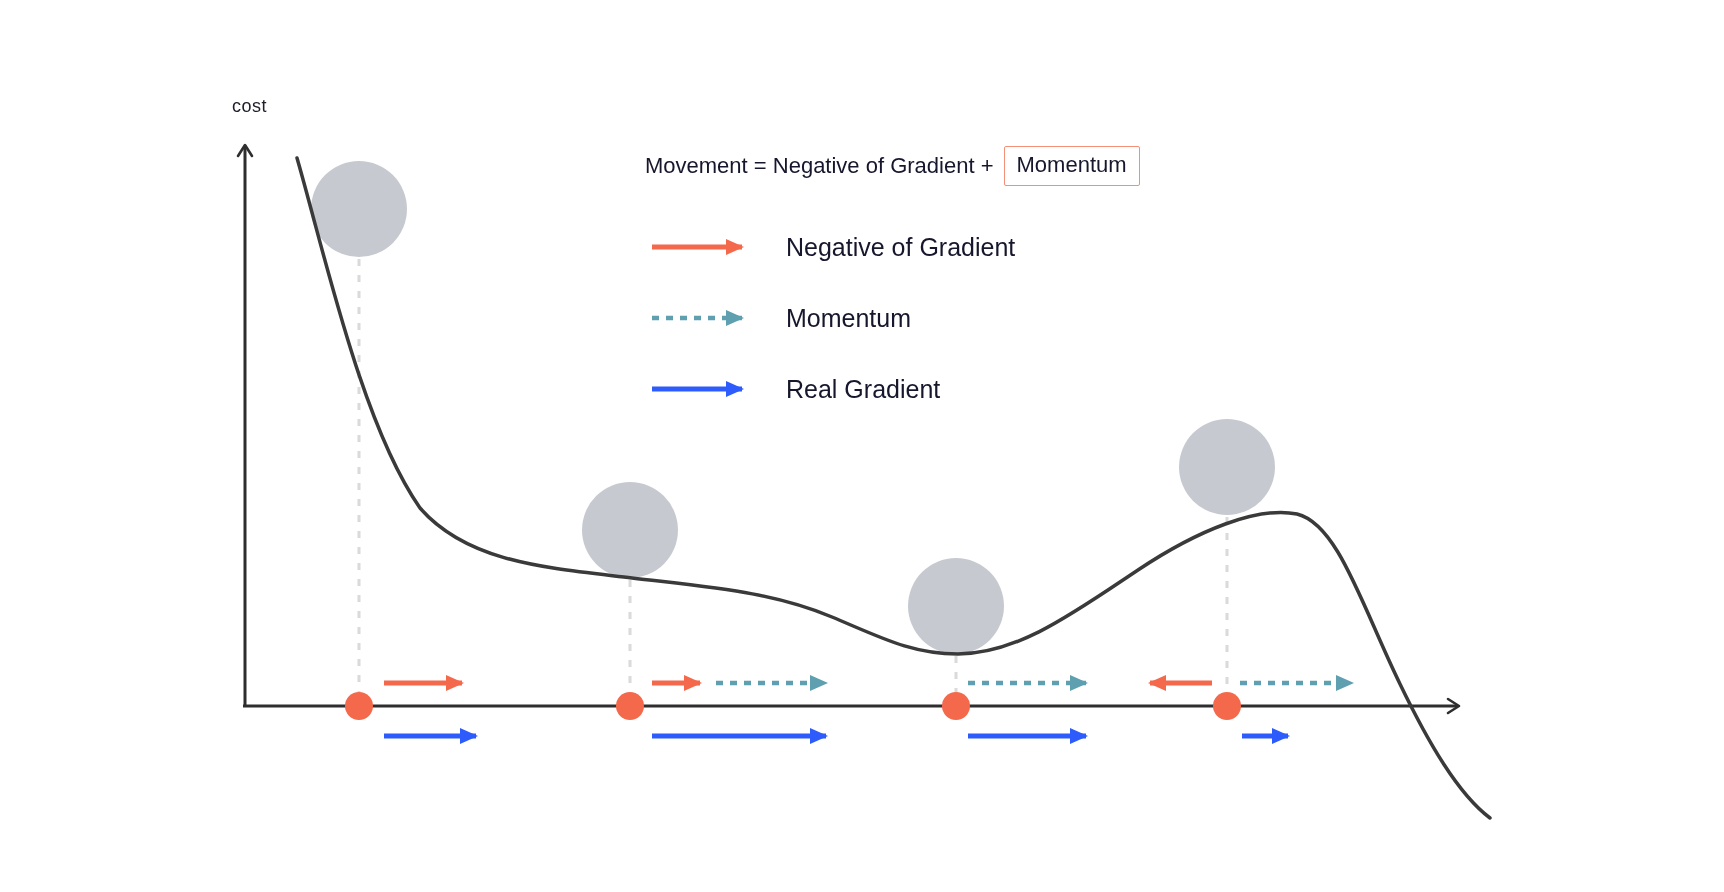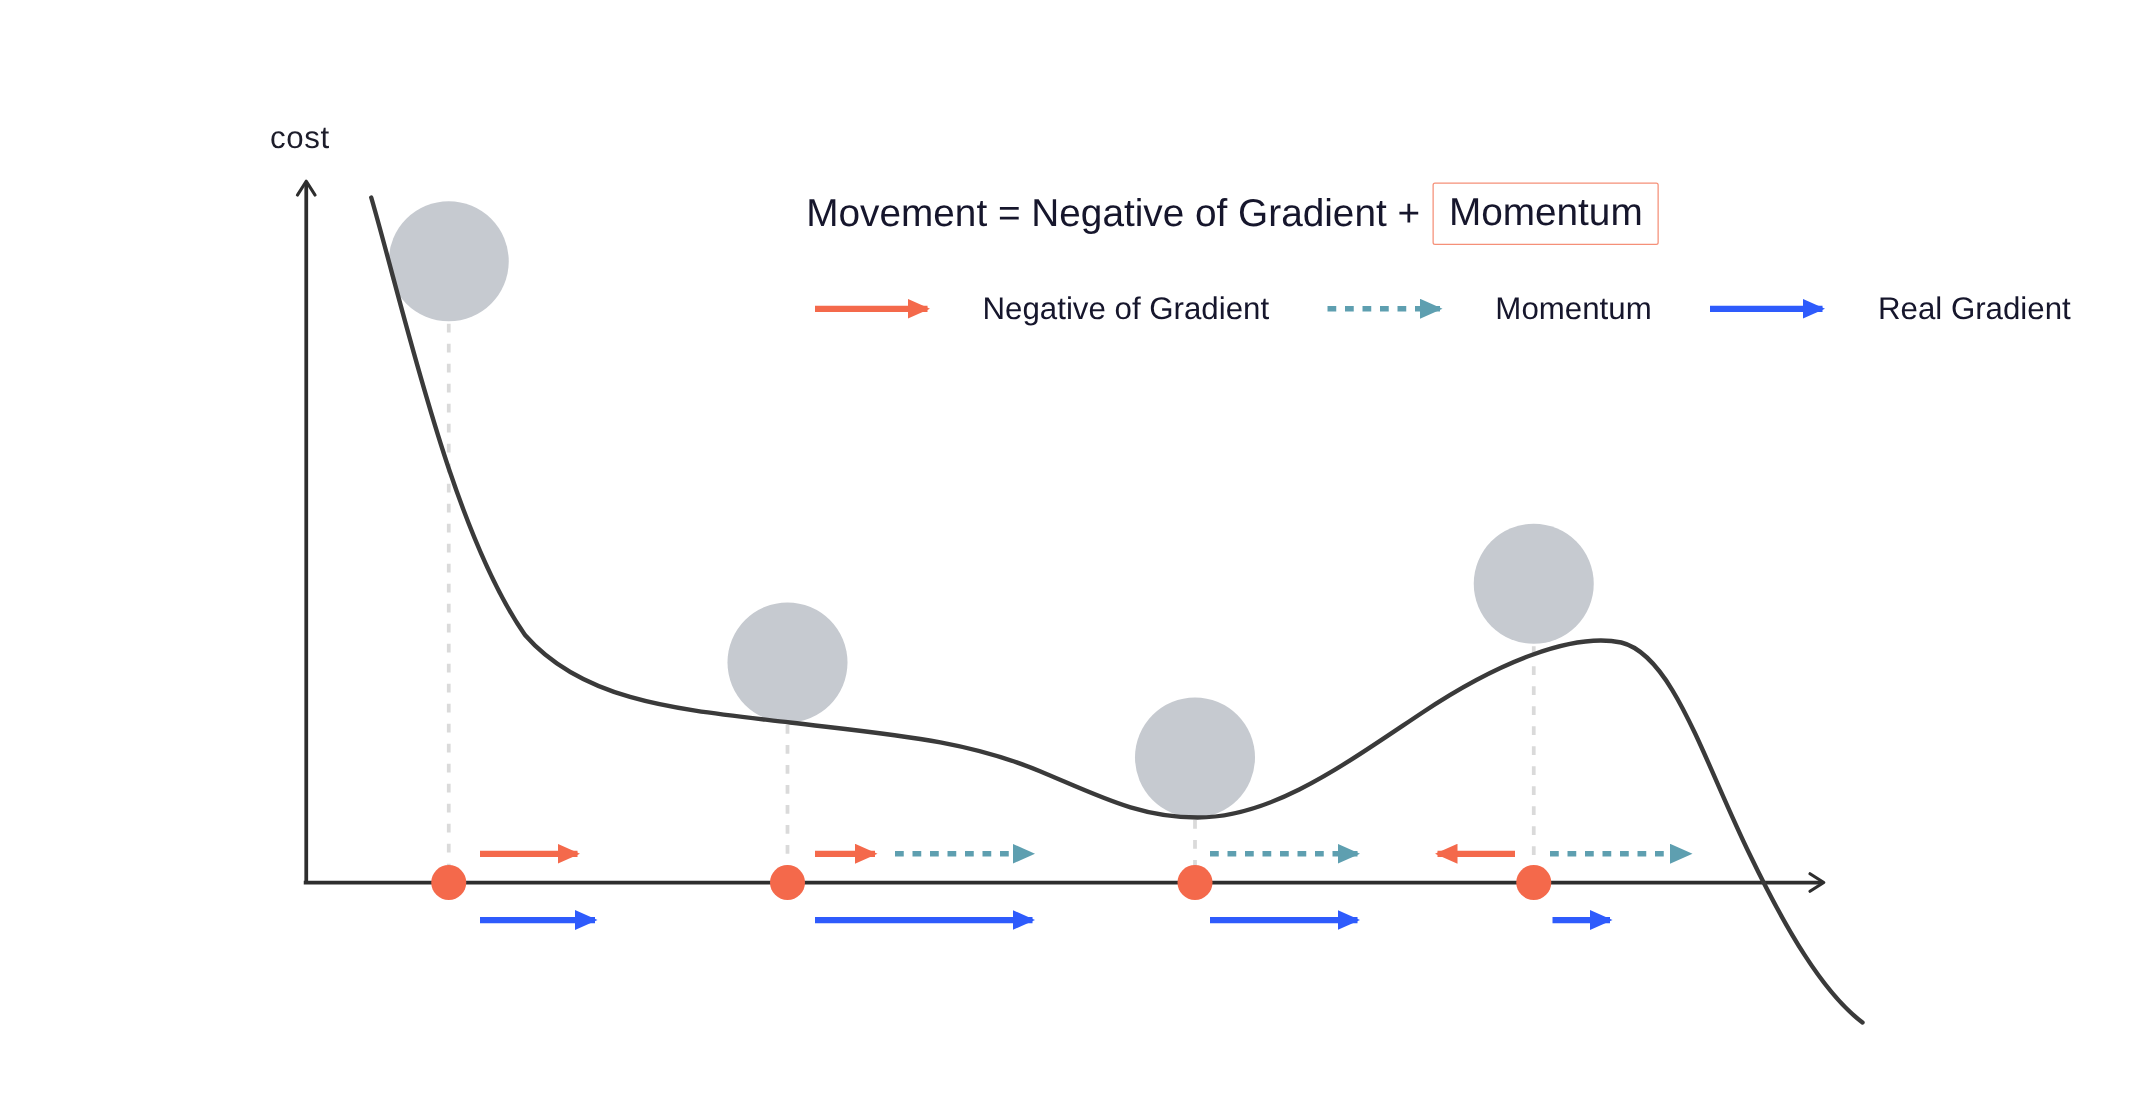--- a/index.html
+++ b/index.html
@@ -15,49 +15,49 @@
     background: #ffffff;
     overflow: hidden;
   }
   #diagram-svg {
     position: absolute;
     left: 0;
     top: 0;
   }
   .cost-label {
     position: absolute;
-    left: 216px;
+    left: 232px;
     top: 96px;
-    font-size: 25px;
+    font-size: 18px;
     color: #1d1d2b;
     letter-spacing: 0.5px;
   }
   .title {
     position: absolute;
     left: 645px;
     top: 146px;
     display: flex;
     align-items: center;
-    font-size: 31px;
+    font-size: 22px;
     font-weight: 500;
     color: #16162c;
     white-space: nowrap;
   }
   .title .boxed {
     margin-left: 10px;
     padding: 5px 12px 7px 12px;
     border: 1.5px solid #F59078;
     border-radius: 2px;
   }
   .legend {
     position: absolute;
     left: 650px;
     top: 234px;
     display: flex;
-    flex-direction: row;
+    flex-direction: column;
     gap: 45px;
   }
   .legend-item {
     display: flex;
     align-items: center;
     height: 26px;
   }
   .legend-label {
     margin-left: 24px;
     font-size: 25px;

